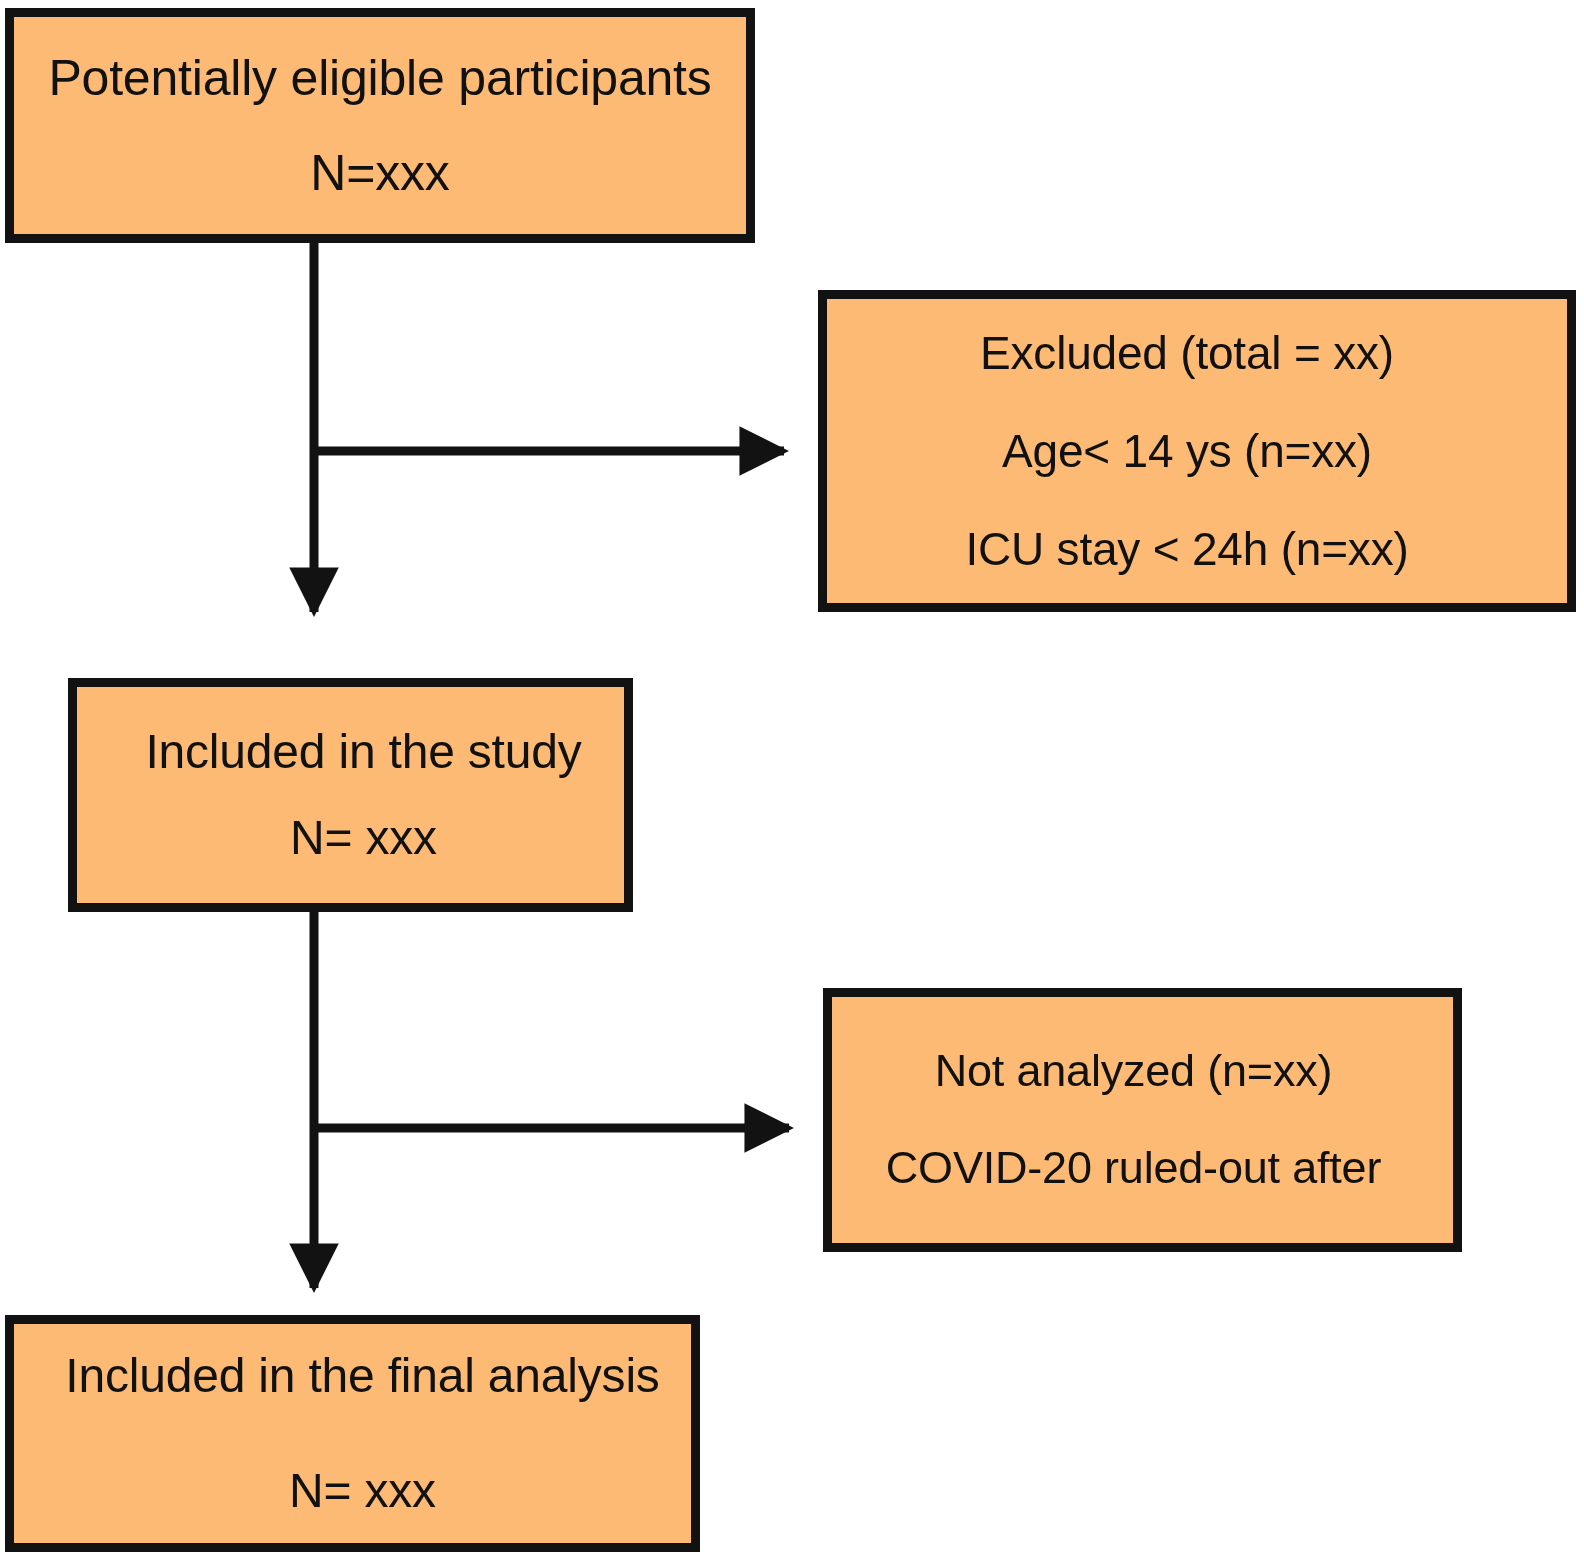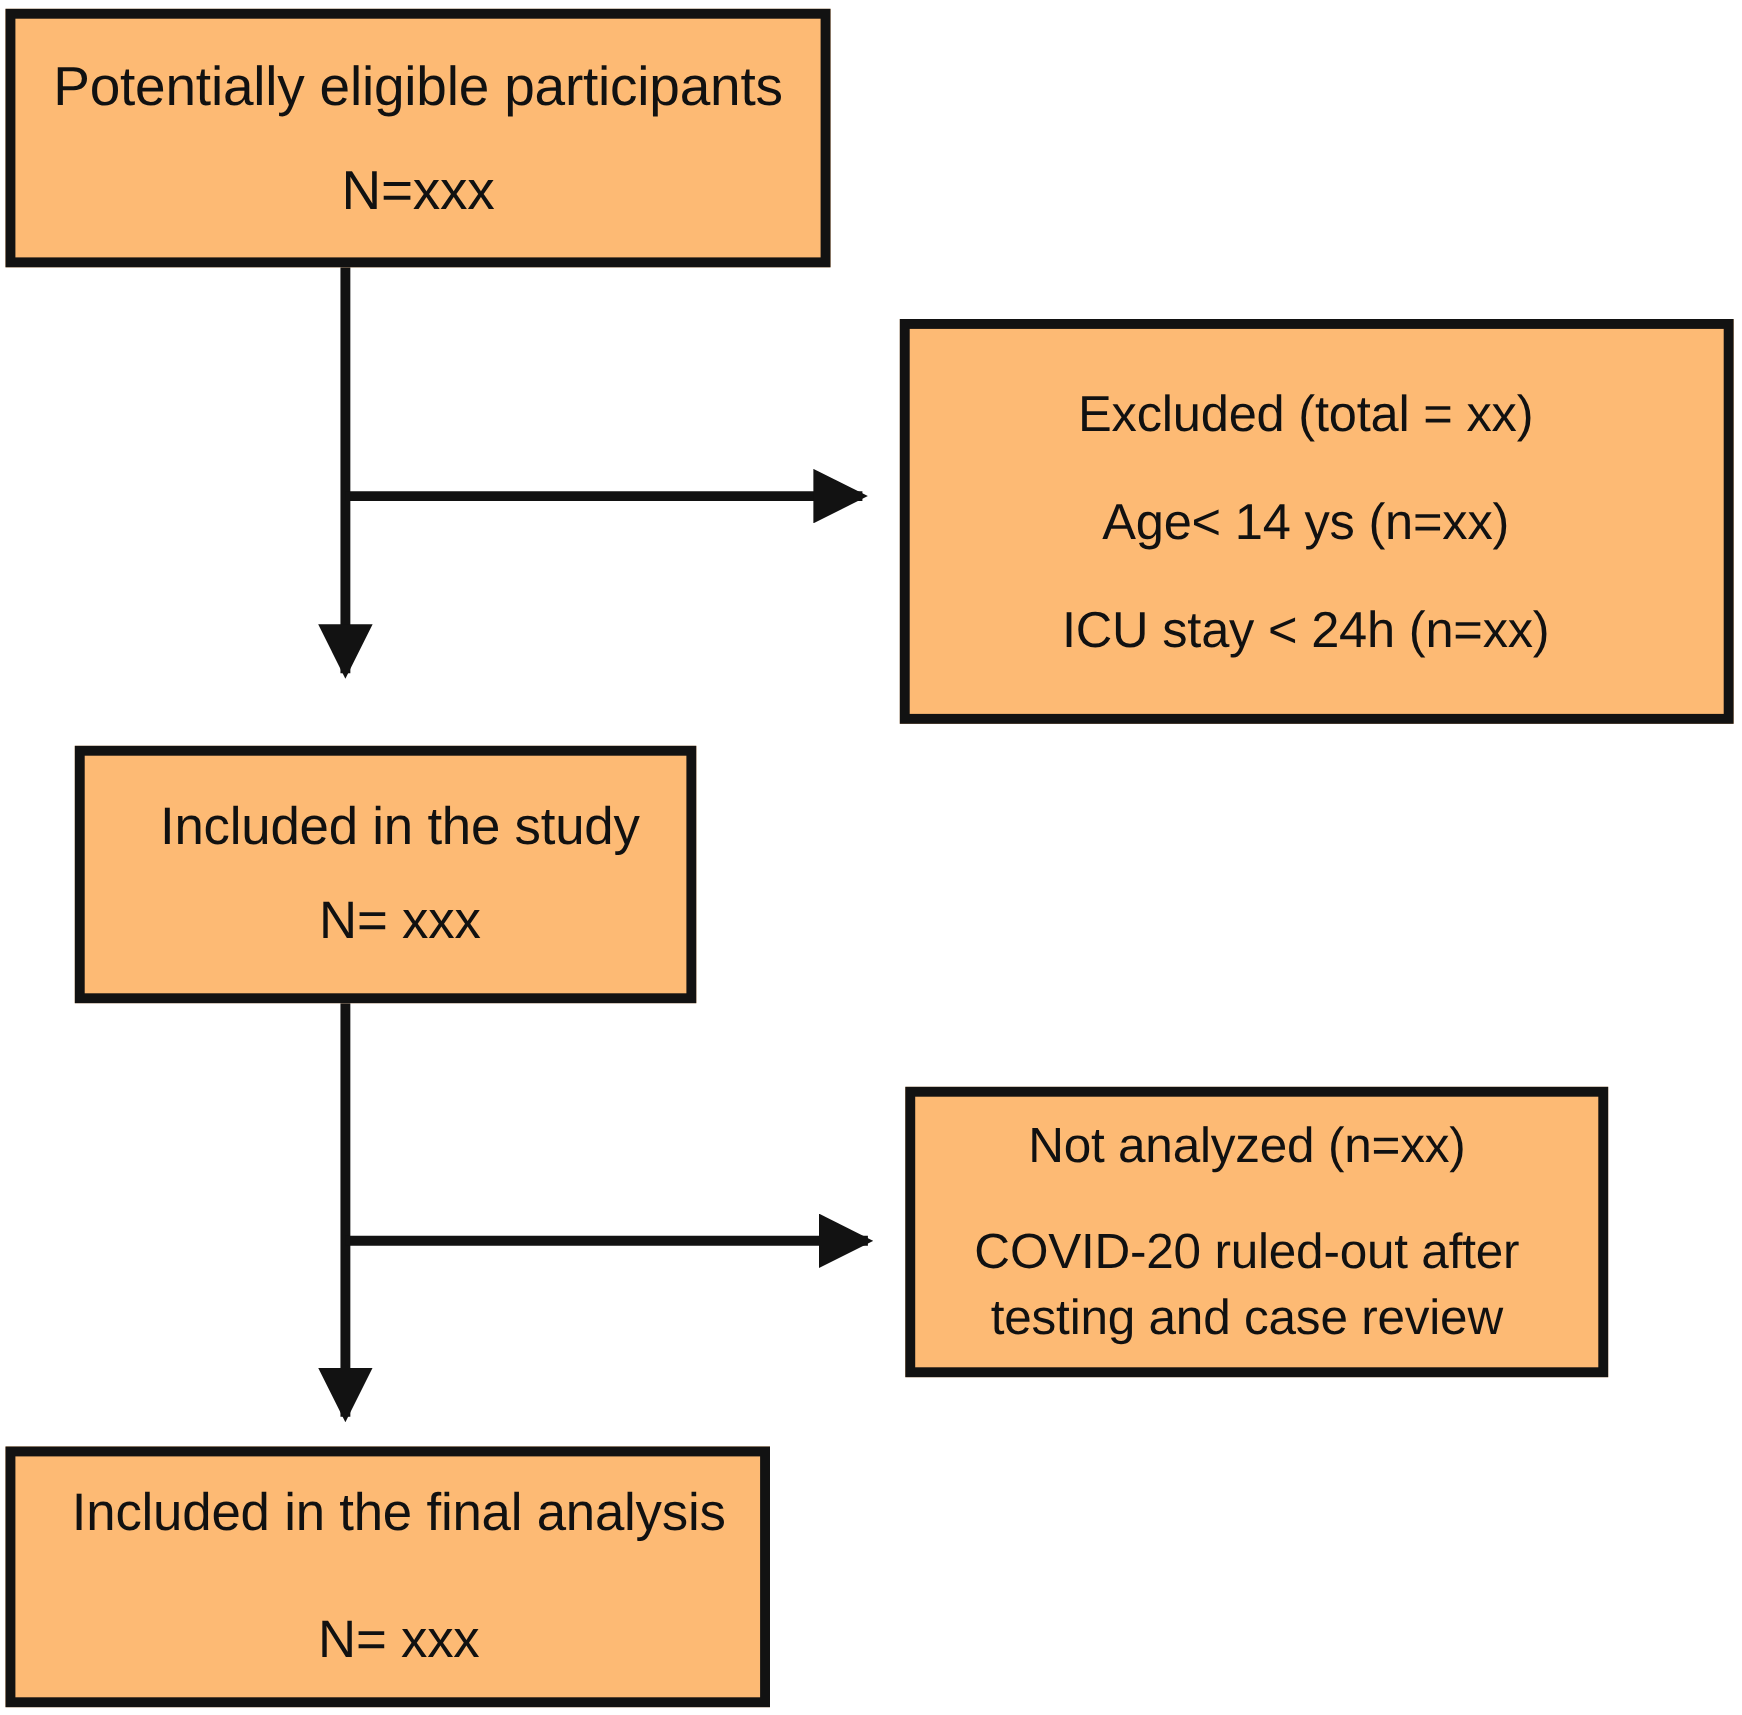--- a/index.html
+++ b/index.html
@@ -38,21 +38,21 @@
   }
 
   
   #node-eligible {
     left: 5px;  top: 8px;   width: 750px;  height: 235px;
   }
   #node-eligible .line { font-size: 50px; line-height: 1.05; }
   #node-eligible .line.l1 { margin-bottom: 30px; }
 
   #node-excluded {
-    left: 818px; top: 290px; width: 758px; height: 368px;
+    left: 818px; top: 290px; width: 758px; height: 322px;
     align-items: flex-end;
     padding-right: 20px;
   }
   #node-excluded .line { font-size: 46px; line-height: 1.05; text-align: center; width: 100%; }
   #node-excluded .line.l1 { margin-bottom: 38px; }
   #node-excluded .line.l2 { margin-bottom: 38px; }
 
   #node-included-study {
     left: 68px; top: 678px; width: 565px; height: 234px;
     align-items: flex-start;
@@ -129,21 +129,20 @@
   </div>
 
   <div class="node" id="node-included-study">
     <span class="line l1">Included in the study</span>
     <span class="line l2">N= xxx</span>
   </div>
 
   <div class="node" id="node-not-analyzed">
     <span class="line l1">Not analyzed (n=xx)</span>
     <span class="line l2">COVID-20 ruled-out after</span>
-    <span class="line l3">testing and case review</span>
   </div>
 
   <div class="node" id="node-final">
     <span class="line l1">Included in the final analysis</span>
     <span class="line l2">N= xxx</span>
   </div>
 
 </div>
 
 </body></html>

